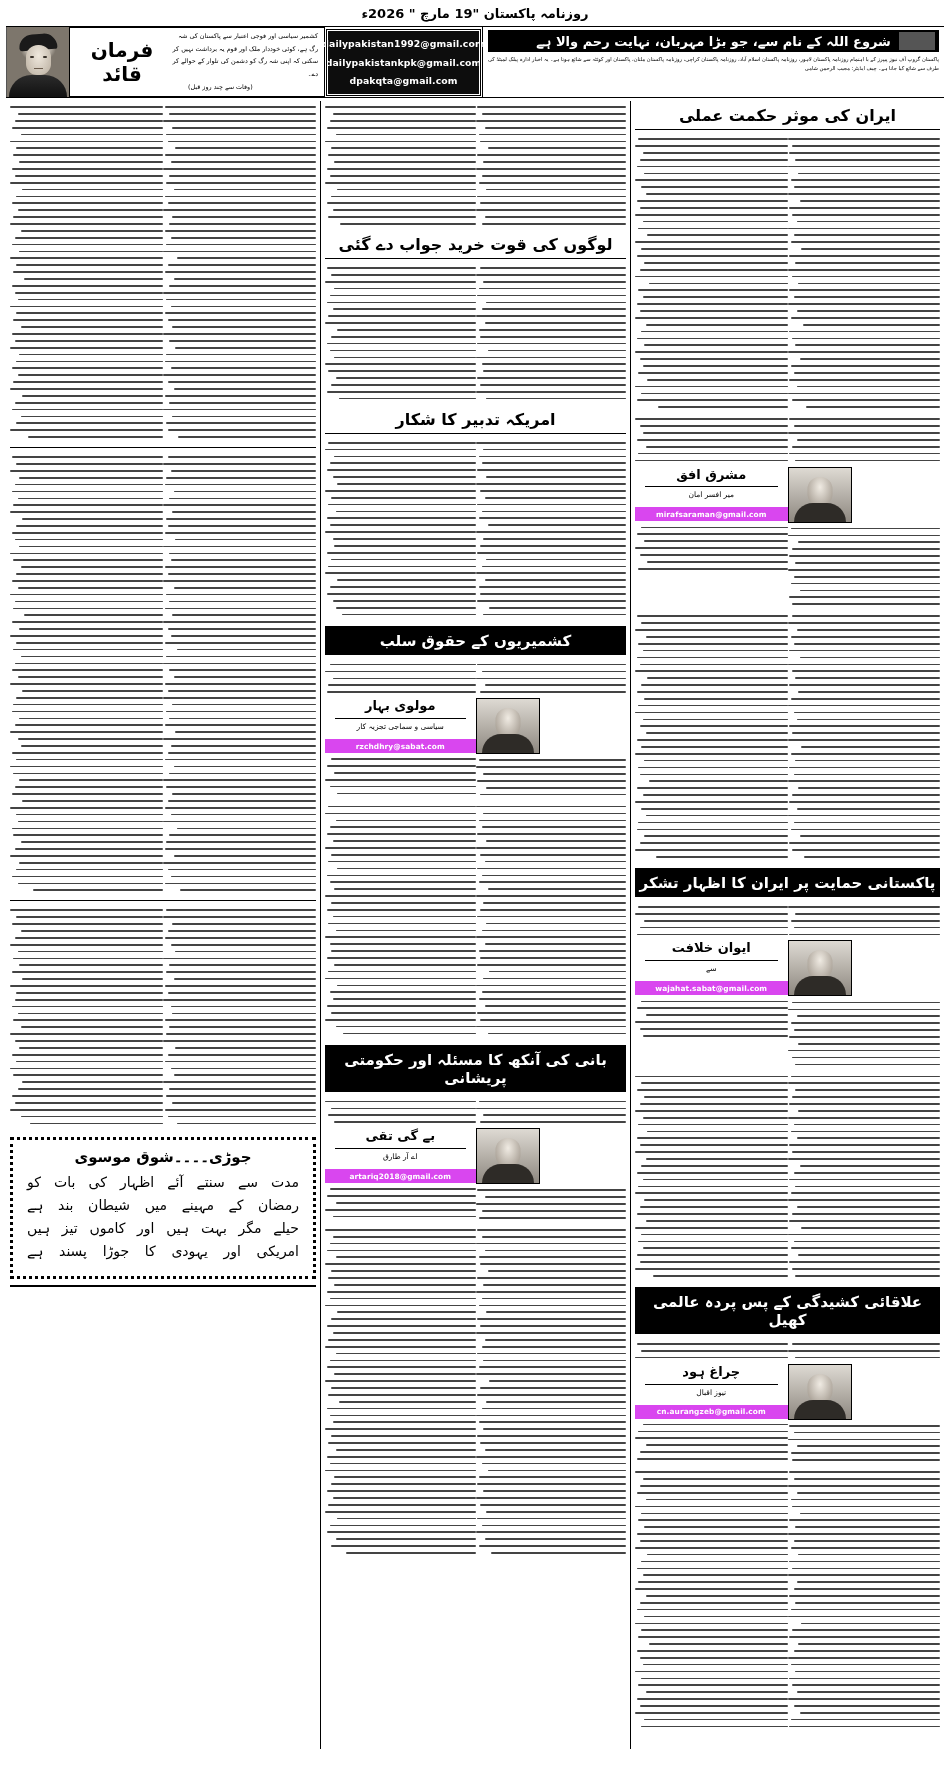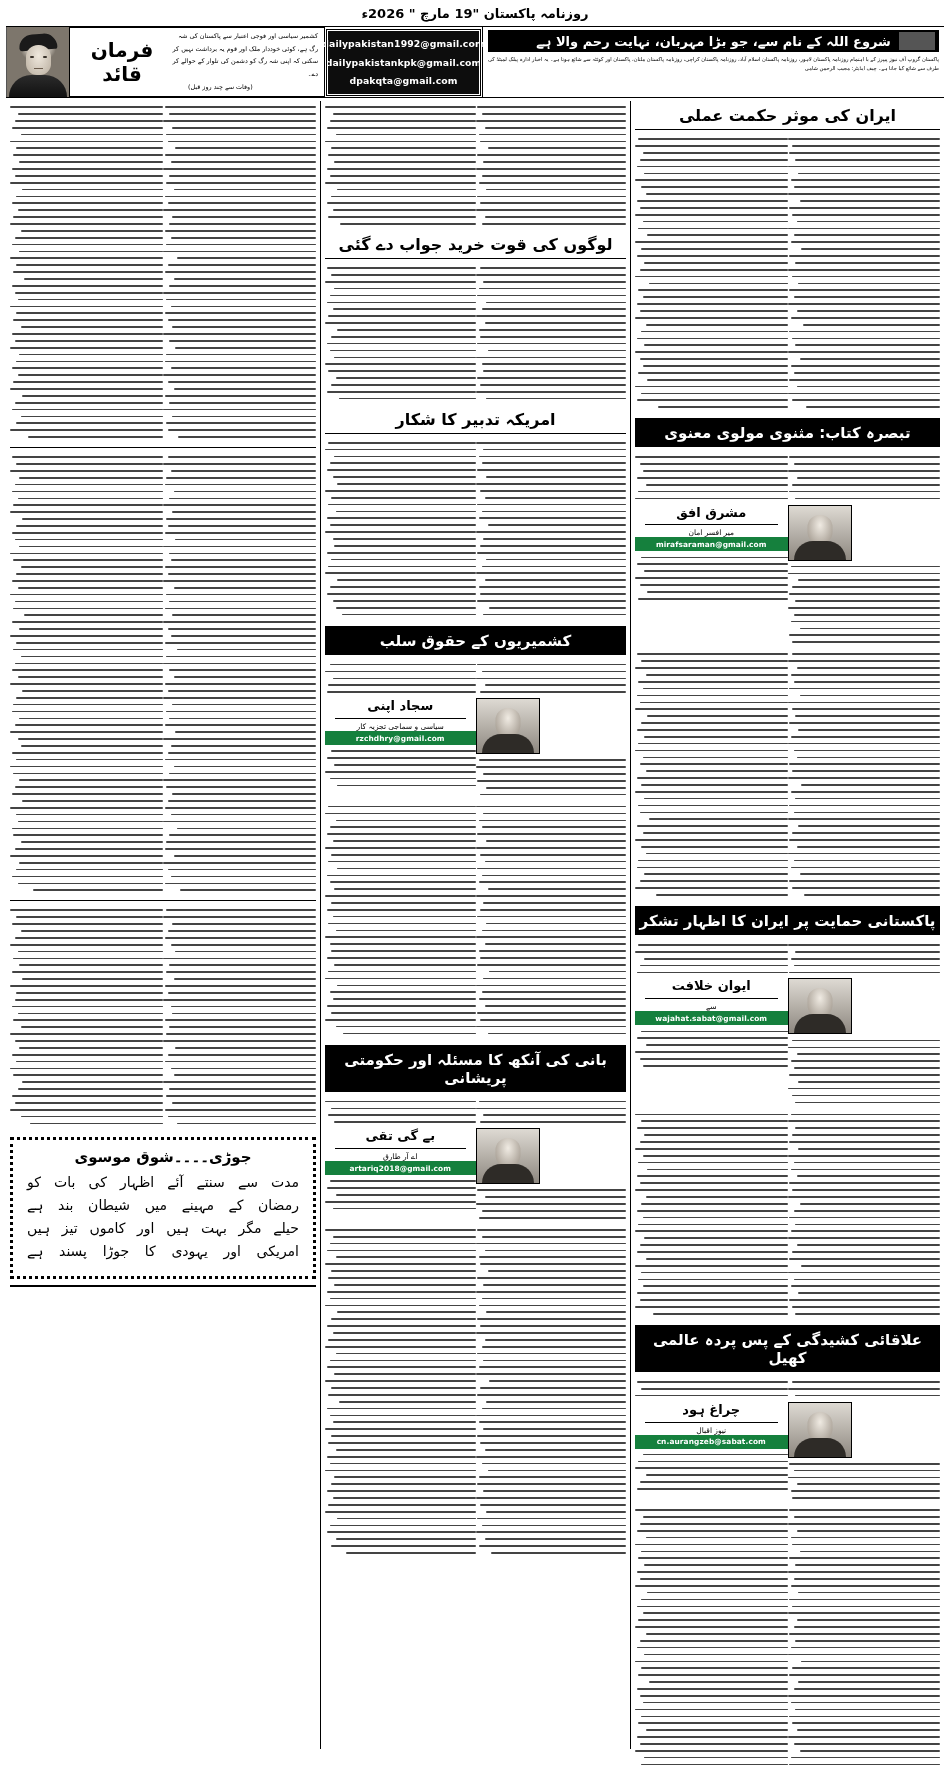--- a/index.html
+++ b/index.html
@@ -162,22 +162,22 @@
   }
   .author-img .body{
     position:absolute;left:50%;bottom:0;transform:translateX(-50%);
     width:52px;height:19px;border-radius:24px 24px 0 0;background:#2e2b27;
   }
   .author-meta{flex:1;text-align:center;}
   .author-name{font-size:13px;font-weight:bold;direction:rtl;line-height:1.3;}
   .author-sub{font-size:7.5px;direction:rtl;margin-top:2px;}
   .author-line{border-top:1px solid #000;margin:3px 10px;}
   .author-mail{
-    background:#15803d;color:#fff;font-size:7.4px;font-weight:bold;
-    direction:ltr;text-align:center;padding:2.5px 2px;margin-top:0;
+    background:#d946ef;color:#fff;font-size:7.4px;font-weight:bold;
+    direction:ltr;text-align:center;padding:2.5px 2px;margin-top:8px;
     letter-spacing:.1px;
   }
 
   
   .poem{
     border:3px dotted #000;padding:8px 10px 10px;margin-top:8px;
     direction:rtl;
   }
   .poem-title{font-size:15px;font-weight:bold;text-align:center;margin-bottom:8px;}
   .poem-line{
@@ -318,21 +318,20 @@
             <div class="ln" style="width:95%"></div>
           <div class="ln" style="width:98%"></div>
             <div class="ln" style="width:92%"></div>
           <div class="ln" style="width:100%"></div>
             <div class="ln" style="width:96%"></div>
           <div class="ln" style="width:99%"></div>
             <div class="ln" style="width:85%"></div>
         </div>
       </div>
 
-      <div class="art-title banner">تبصرہ کتاب: مثنوی مولوی معنوی</div>
 
       <div class="txt2">
         <div class="txt">
           <div class="ln" style="width:99%"></div>
             <div class="ln" style="width:96%"></div>
           <div class="ln" style="width:100%"></div>
             <div class="ln" style="width:94%"></div>
           <div class="ln" style="width:97%"></div>
             <div class="ln" style="width:99%"></div>
           <div class="ln" style="width:95%"></div>
@@ -593,21 +592,21 @@
             <div class="ln" style="width:97%"></div>
         </div>
         <div class="txt">
           <div class="ln" style="width:99%"></div>
             <div class="ln" style="width:96%"></div>
           <div class="ln" style="width:100%"></div>
           <div class="author-meta">
             <div class="author-name">چراغ ہود</div>
             <div class="author-line"></div>
             <div class="author-sub">نیوز اقبال</div>
-            <div class="author-mail">cn.aurangzeb@sabat.com</div>
+            <div class="author-mail">cn.aurangzeb@gmail.com</div>
           </div>
           <div class="ln" style="width:95%"></div>
             <div class="ln" style="width:98%"></div>
           <div class="ln" style="width:100%"></div>
             <div class="ln" style="width:93%"></div>
           <div class="ln" style="width:97%"></div>
             <div class="ln" style="width:99%"></div>
         </div>
       </div>
 
@@ -875,24 +874,24 @@
           <div class="ln" style="width:93%"></div>
             <div class="ln" style="width:97%"></div>
         </div>
         <div class="txt">
           <div class="ln" style="width:97%"></div>
             <div class="ln" style="width:100%"></div>
           <div class="ln" style="width:95%"></div>
             <div class="ln" style="width:98%"></div>
           <div class="ln" style="width:99%"></div>
           <div class="author-meta">
-            <div class="author-name">سجاد اپنی</div>
+            <div class="author-name">مولوی بہار</div>
             <div class="author-line"></div>
             <div class="author-sub">سیاسی و سماجی تجزیہ کار</div>
-            <div class="author-mail">rzchdhry@gmail.com</div>
+            <div class="author-mail">rzchdhry@sabat.com</div>
           </div>
           <div class="ln" style="width:96%"></div>
             <div class="ln" style="width:99%"></div>
           <div class="ln" style="width:94%"></div>
             <div class="ln" style="width:100%"></div>
           <div class="ln" style="width:97%"></div>
             <div class="ln" style="width:92%"></div>
         </div>
       </div>
 

